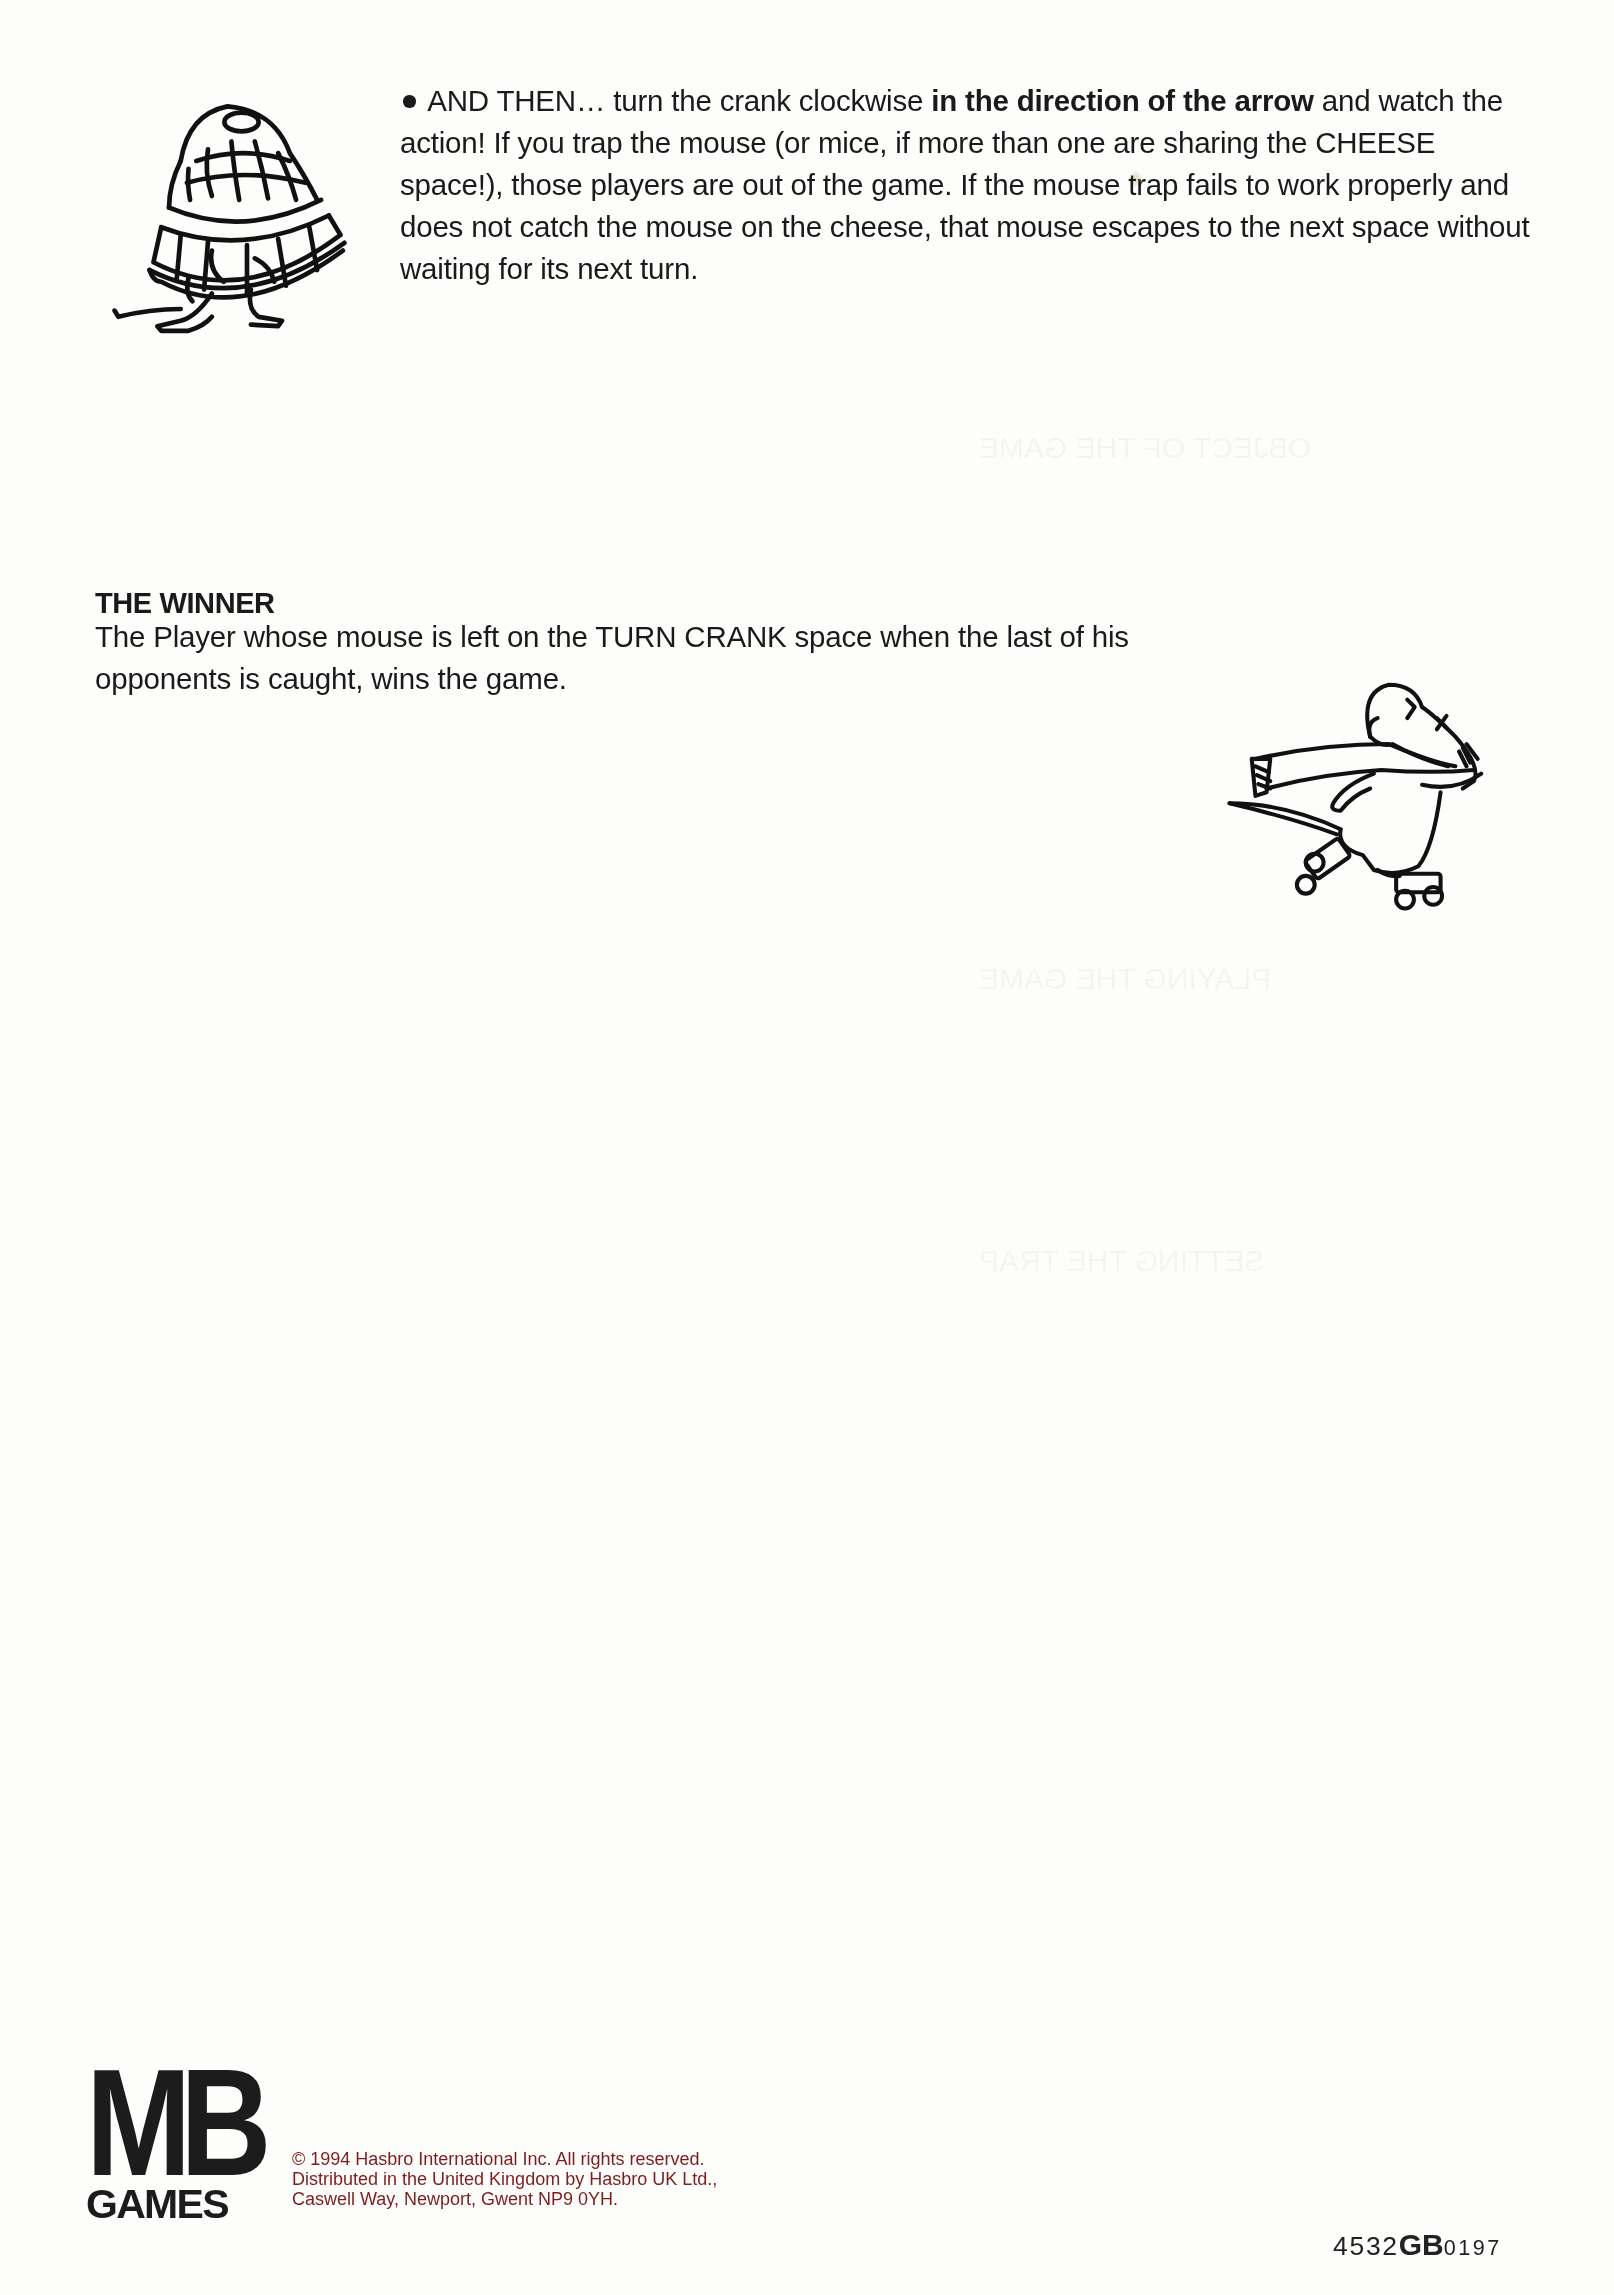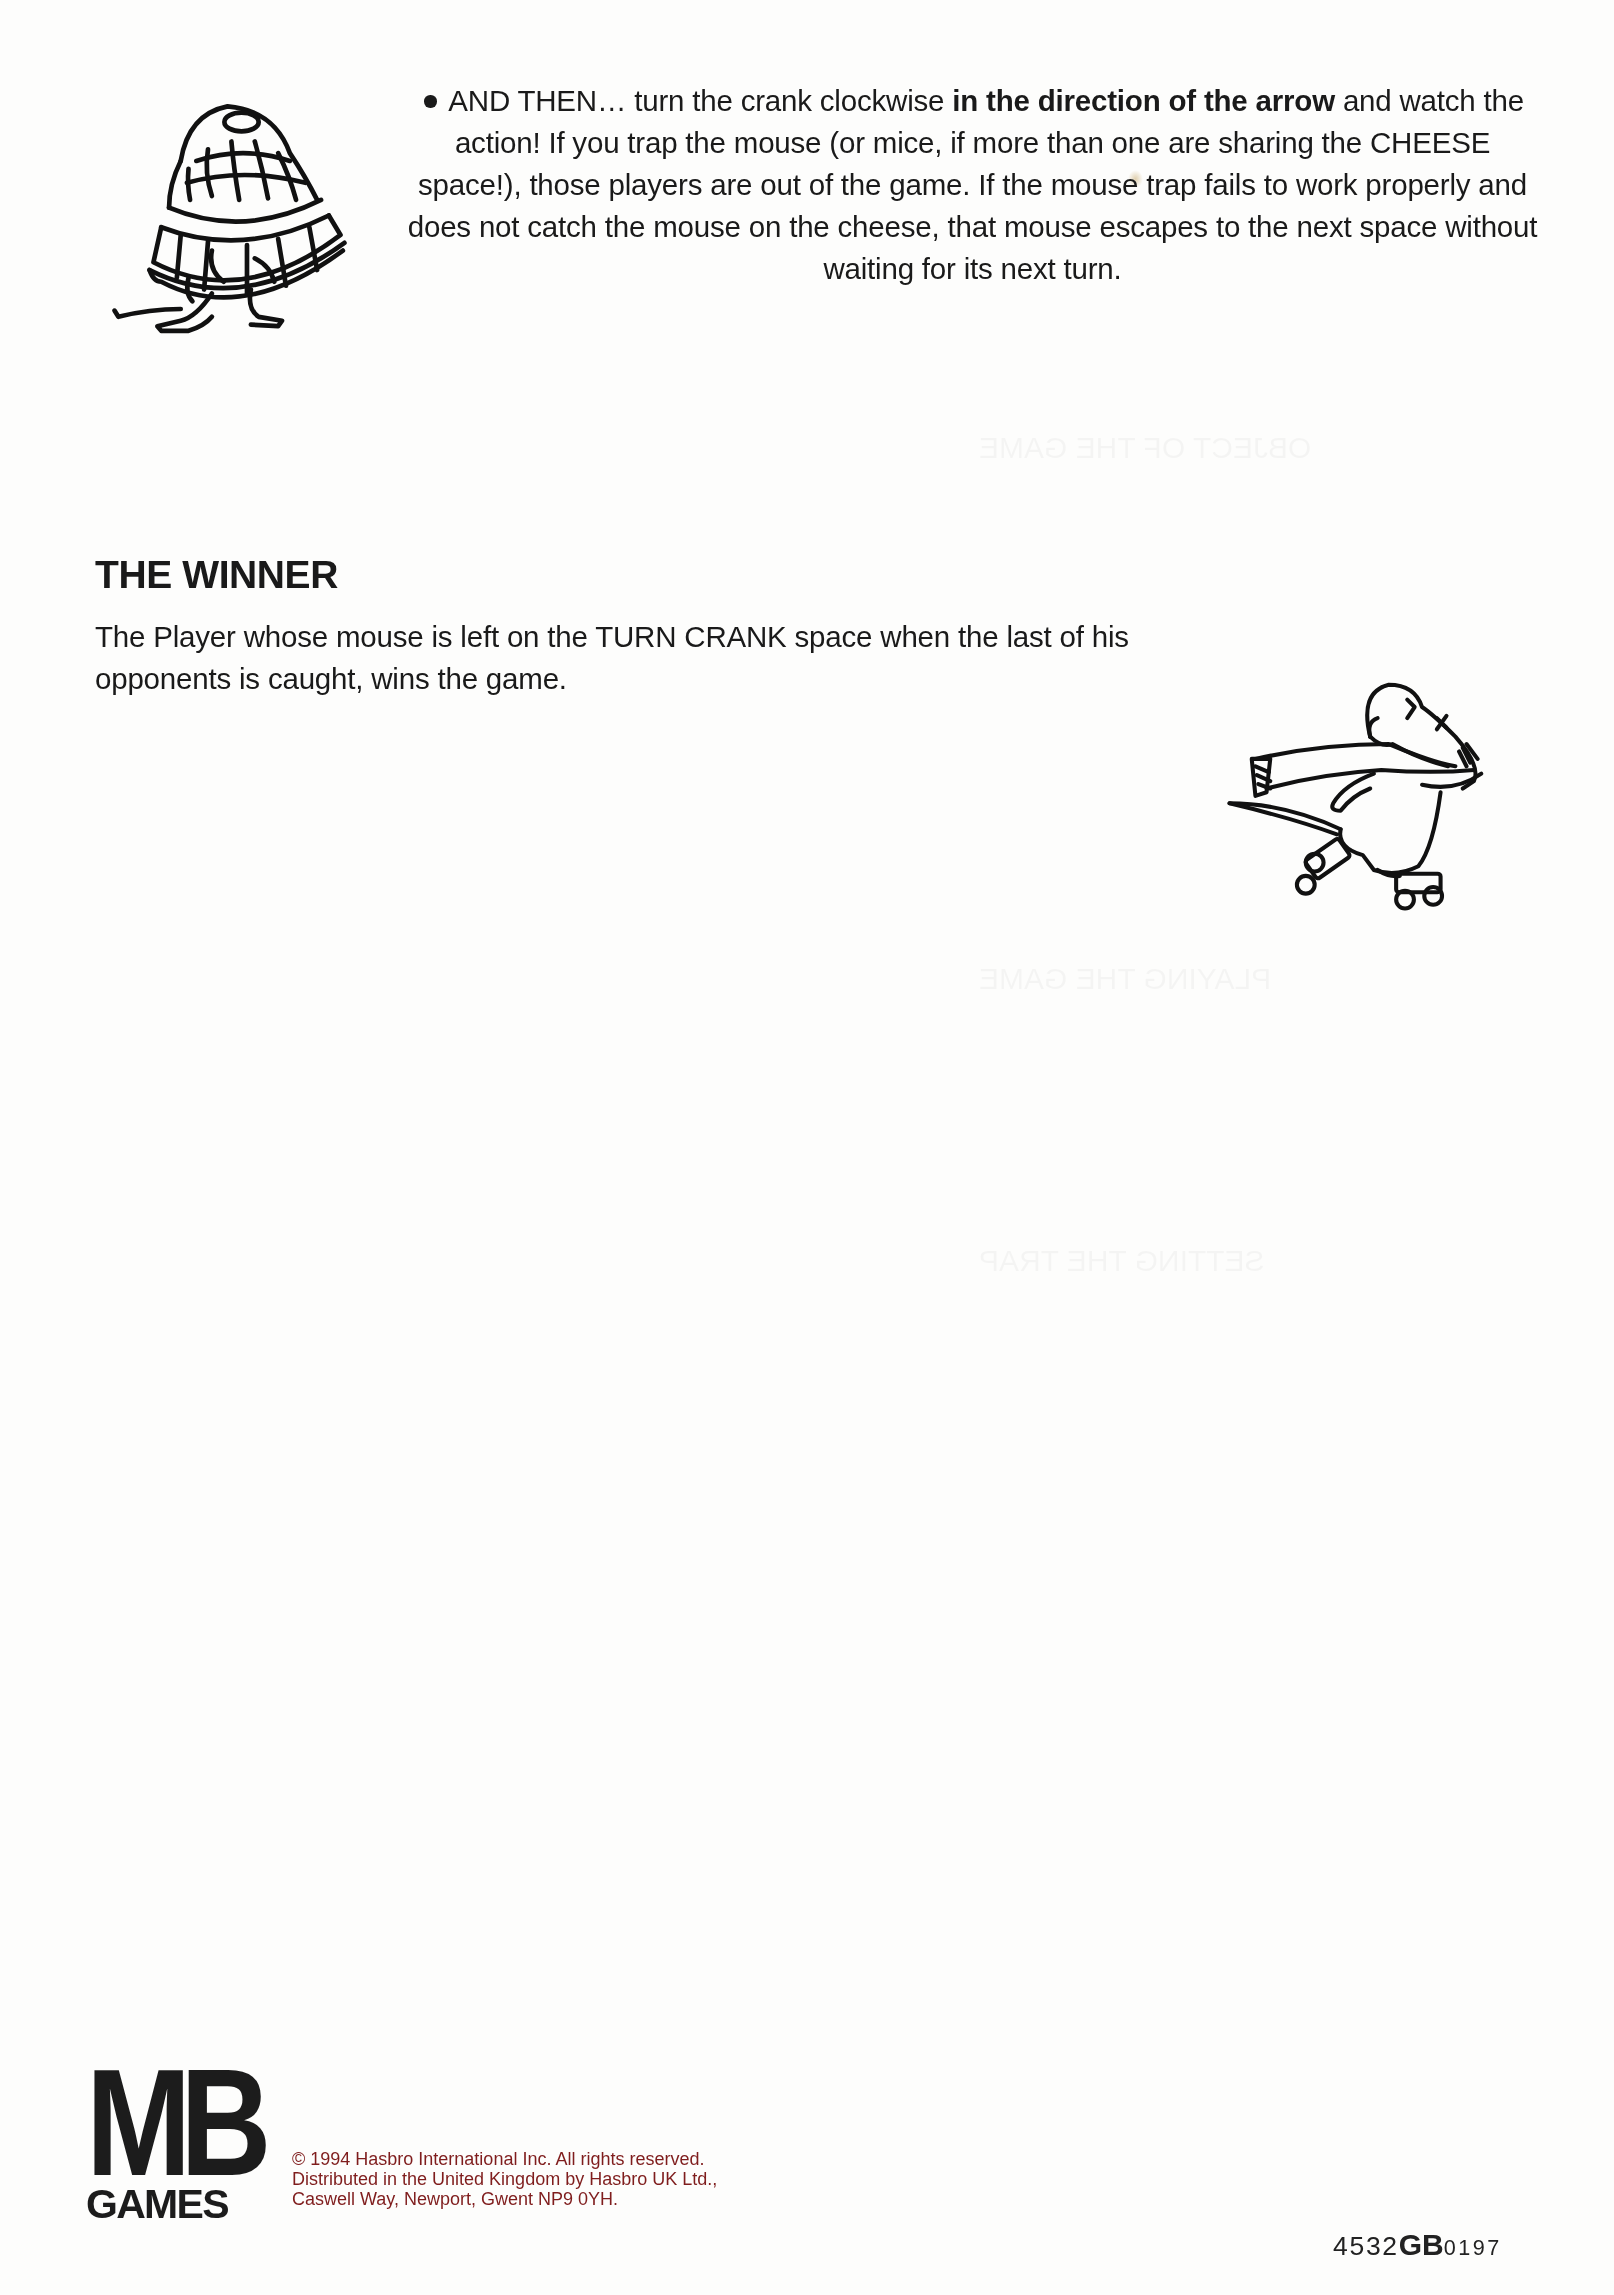--- a/index.html
+++ b/index.html
@@ -23,24 +23,25 @@
       display: inline-block;
       width: 12.4px; height: 12.4px;
       background: #1a1a1a;
       border-radius: 50%;
       margin: 0 11.6px 3.3px 3.3px;
       vertical-align: middle;
     }
     .bold { font-weight: bold; }
     .heading {
       position: absolute;
-      font-size: 39px;
+      font-size: 29px;
       font-weight: bold;
       letter-spacing: -0.4px;
       color: #1a1a1a;
+      margin-top: 34px;
     }
     .illus { position: absolute; }
     .logo {
       position: absolute;
       left: 86px; top: 2060px;
       width: 166px;
       font-family: "Liberation Sans", sans-serif;
       font-weight: bold;
       color: #1c1c1c;
       text-align: left;
@@ -133,21 +134,21 @@
 
       <path d="M120 250 Q115 270 125 280"></path>
       <path d="M200 265 Q195 290 210 300 L240 305 L235 312 L200 310"></path>
       <path d="M150 270 Q130 300 110 305 L80 312 L85 318 L120 318 Q140 312 150 300"></path>
       <path d="M110 290 Q70 290 30 300 L25 292"></path>
     </g>
   </svg>
 
   <div class="smudge"></div>
 
-  <div class="para" style="left:400px; top:80px; width:1145px;text-align:center;">
+  <div class="para" style="left:400px; top:80px; width:1145px;">
     <span class="bullet-dot"></span><span>AND THEN… turn the crank clockwise </span><span class="bold">in the direction of the arrow</span><span> and watch the action! If you trap the mouse (or mice, if more than one are sharing the CHEESE space!), those players are out of the game. If the mouse trap fails to work properly and does not catch the mouse on the cheese, that mouse escapes to the next space without waiting for its next turn.</span>
   </div>
 
 
 
   <div class="heading" style="left:95px; top:553px;">THE WINNER</div>
 
   <div class="para" style="left:95px; top:616px; width:1145px;">The Player whose mouse is left on the TURN CRANK space when the last of his opponents is caught, wins the game.</div>
 
   <svg class="illus" style="left:1211px; top:660px;" width="274" height="257" viewBox="0 0 370 340">

